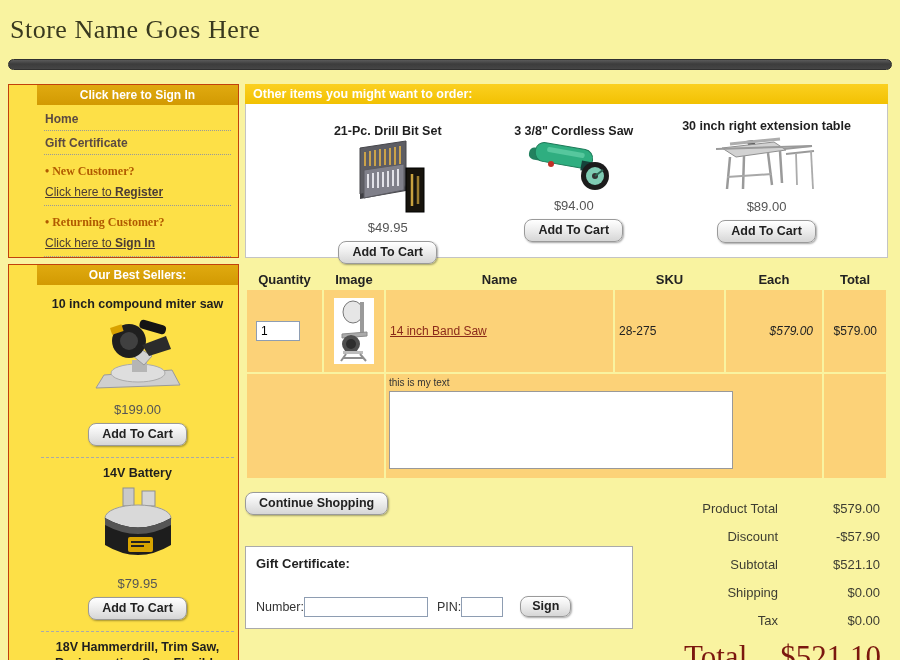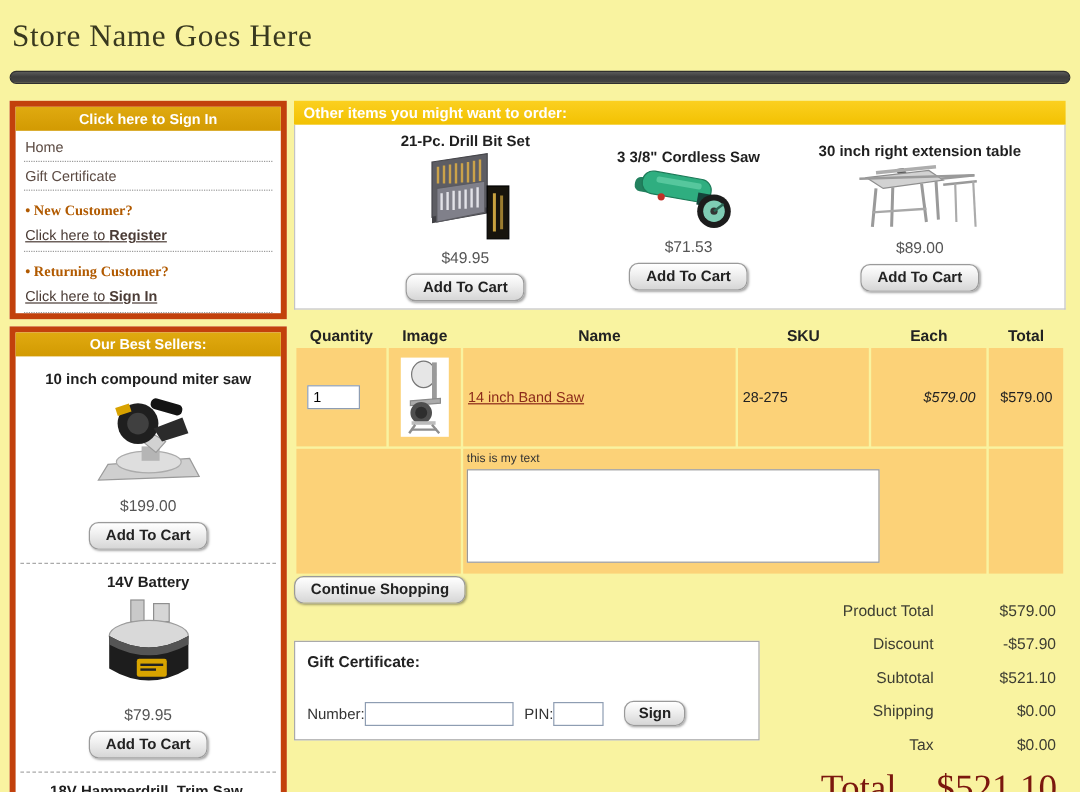--- a/index.html
+++ b/index.html
@@ -22,30 +22,30 @@
     background: linear-gradient(#5a5a5a, #3c3c3c 45%, #454545);
     border: 1px solid #303030;
   }
 
   
   .layout { display: flex; align-items: flex-start; margin: 14px 8px 0 8px; }
   .sidebar { width: 231px; flex: none; }
   .main { width: 643px; margin-left: 6px; flex: none; }
 
   
-  .box { background: #ffffff; border: 5px solid #c2410c; }
+  .box { background: #fde047; border: 1px solid #c2410c; padding-left: 28px; }
   .box-header {
     height: 20px; line-height: 20px; text-align: center;
     background: linear-gradient(#E0AA10, #D29A02);
     color: #fff; font-weight: bold; font-size: 12px;
   }
   .signin-body { padding: 2px 7px 0 7px; font-size: 12px; }
   .side-link {
     display: block; padding: 5px 1px 4px; border-bottom: 1px dotted #999;
-    color: #5B4A42; text-decoration: none; cursor: pointer;
+    color: #5B4A42; text-decoration: none; cursor: pointer; font-weight: bold;
   }
   .cust-heading { color: #B15A00; font-weight: bold; padding: 9px 1px 3px; font-size: 12px; font-family: Liberation Serif, serif; }
   .click-link {
     display: block; padding: 3px 1px 6px; border-bottom: 1px dotted #999;
     color: #4A3B35; text-decoration: underline; cursor: pointer;
   }
   .bestsellers { margin-top: 6px; }
   .bs-body { padding: 4px 4px 0; text-align: center; }
   .bs-name { font-weight: bold; font-size: 12.5px; color: #1f1f1f; padding: 7px 4px 3px; line-height: 1.3; }
   .bs-imgwrap { display: flex; justify-content: center; align-items: center; }
@@ -68,21 +68,21 @@
   .suggest-header {
     height: 20px; line-height: 20px; padding-left: 8px;
     background: linear-gradient(#FBD020, #F2C102);
     color: #fff; font-weight: bold; font-size: 12.5px;
   }
   .suggest-body {
     background: #fff; border: 1px solid #c4c4c4; border-top: none;
     height: 154px; display: flex; align-items: flex-start;
   }
   .sg-card { text-align: center; }
-  .sg-card-1 { width: 236px; padding-top: 7px; margin-left: 28px; }
+  .sg-card-1 { width: 236px; padding-top: 20px; margin-left: 28px; }
   .sg-card-2 { width: 150px; padding-top: 20px; }
   .sg-card-3 { width: 250px; padding-top: 15px; }
   .sg-name { font-weight: bold; font-size: 12.5px; color: #1f1f1f; }
   .sg-img { display: flex; justify-content: center; align-items: center; }
   .sg-price { color: #555; font-size: 13px; margin: 2px 0 6px; }
 
   
   table.cart {
     margin-top: 10px; width: 643px; table-layout: fixed;
     border-collapse: separate; border-spacing: 2px;
@@ -105,21 +105,21 @@
   .note-cell { padding: 3px 0 0 3px; }
   .note-label { font-size: 10px; color: #333; }
   .note-area {
     width: 344px; height: 78px; margin-top: 3px; resize: none;
     border: 1px solid #999; background: #fff; font-family: "Liberation Sans", sans-serif; font-size: 12px;
   }
 
   
   .below { display: flex; align-items: flex-start; }
   .below-left { width: 398px; flex: none; }
-  .continue-btn { }
+  .continue-btn { margin-top: 12px; }
   .gift-box {
     margin-top: 31px; width: 388px; background: #fff;
     border: 1px solid #aaa; padding: 9px 10px 11px;
   }
   .gift-title { font-size: 13px; font-weight: bold; color: #222; }
   .gift-row { margin-top: 25px; display: flex; align-items: center; font-size: 12.5px; color: #333; }
   .gift-input { height: 20px; border: 1px solid #8E9DB2; font-size: 12px; padding-left: 3px; }
   .num-input { width: 124px; margin-right: 9px; }
   .pin-input { width: 42px; margin-right: 17px; }
 
@@ -260,21 +260,21 @@
                 <rect x="10" y="8" width="58" height="19" rx="9" fill="#2fae80" transform="rotate(10 39 17)" stroke="#1d7a58"></rect>
                 <rect x="22" y="12" width="38" height="5" rx="2" fill="#56c79d" transform="rotate(10 41 14)"></rect>
                 <rect x="56" y="24" width="18" height="10" fill="#15433a" transform="rotate(10 65 29)"></rect>
                 <circle cx="70" cy="38" r="14" fill="#1c1c1c"></circle>
                 <circle cx="70" cy="38" r="9" fill="#7fccb4"></circle>
                 <circle cx="70" cy="38" r="3" fill="#333"></circle>
                 <line x1="70" y1="38" x2="78" y2="32" stroke="#2a6653" stroke-width="2"></line>
                 <circle cx="26" cy="26" r="3" fill="#c03028"></circle>
               </svg>
             </div>
-            <div class="sg-price">$71.53</div>
+            <div class="sg-price">$94.00</div>
             <button class="btn">Add To Cart</button>
           </div>
 
           <div class="sg-card sg-card-3">
             <div class="sg-name">30 inch right extension table</div>
             <div class="sg-img">
               <svg width="102" height="64" viewBox="0 0 102 64">
                 <polygon points="30,8 37,7 40,12 33,13" fill="#555"></polygon>
                 <line x1="14" y1="11" x2="64" y2="6" stroke="#adadad" stroke-width="3"></line>
                 <polygon points="6,15 58,9 70,17 20,24" fill="#d2d2d2" stroke="#8e8e8e"></polygon>

